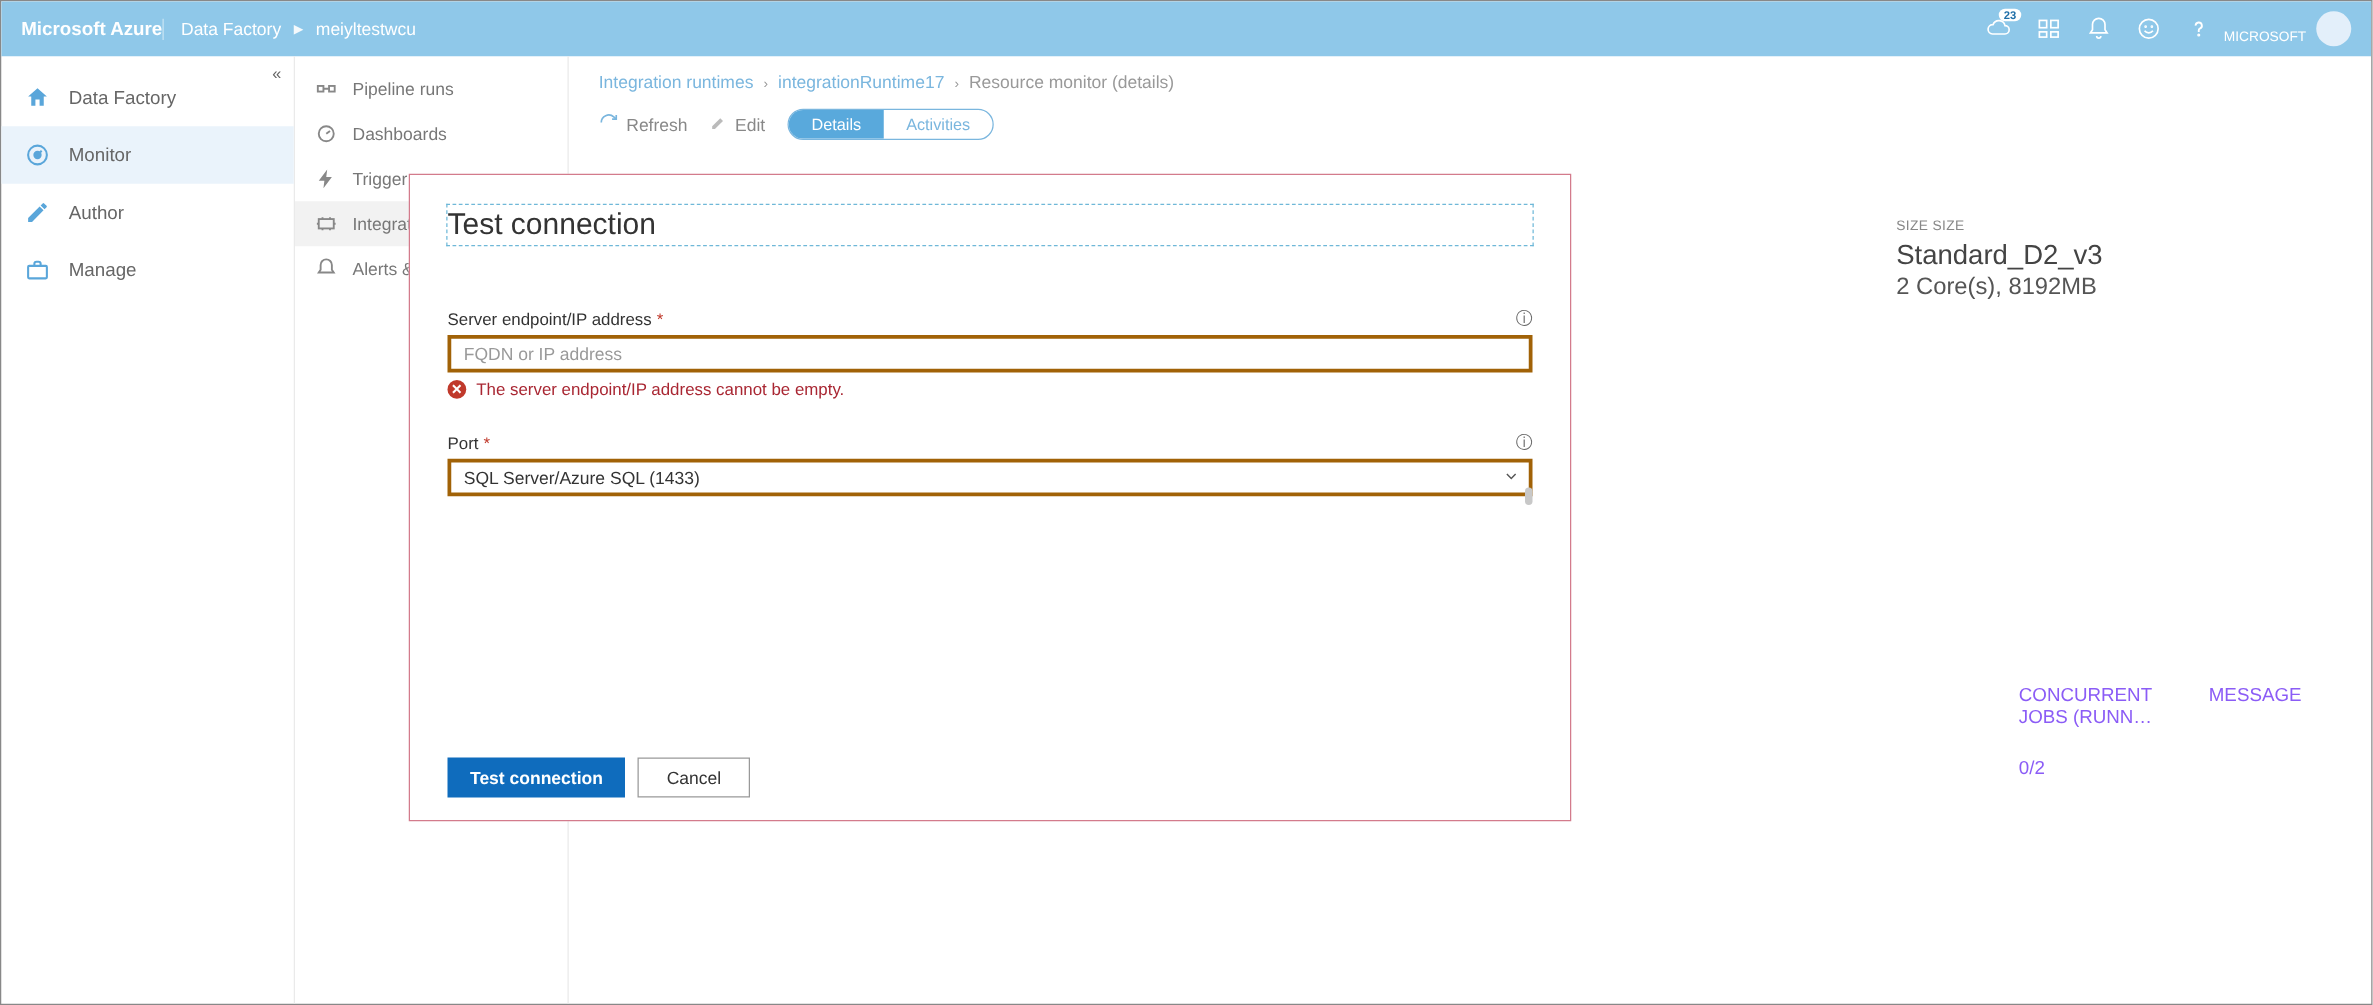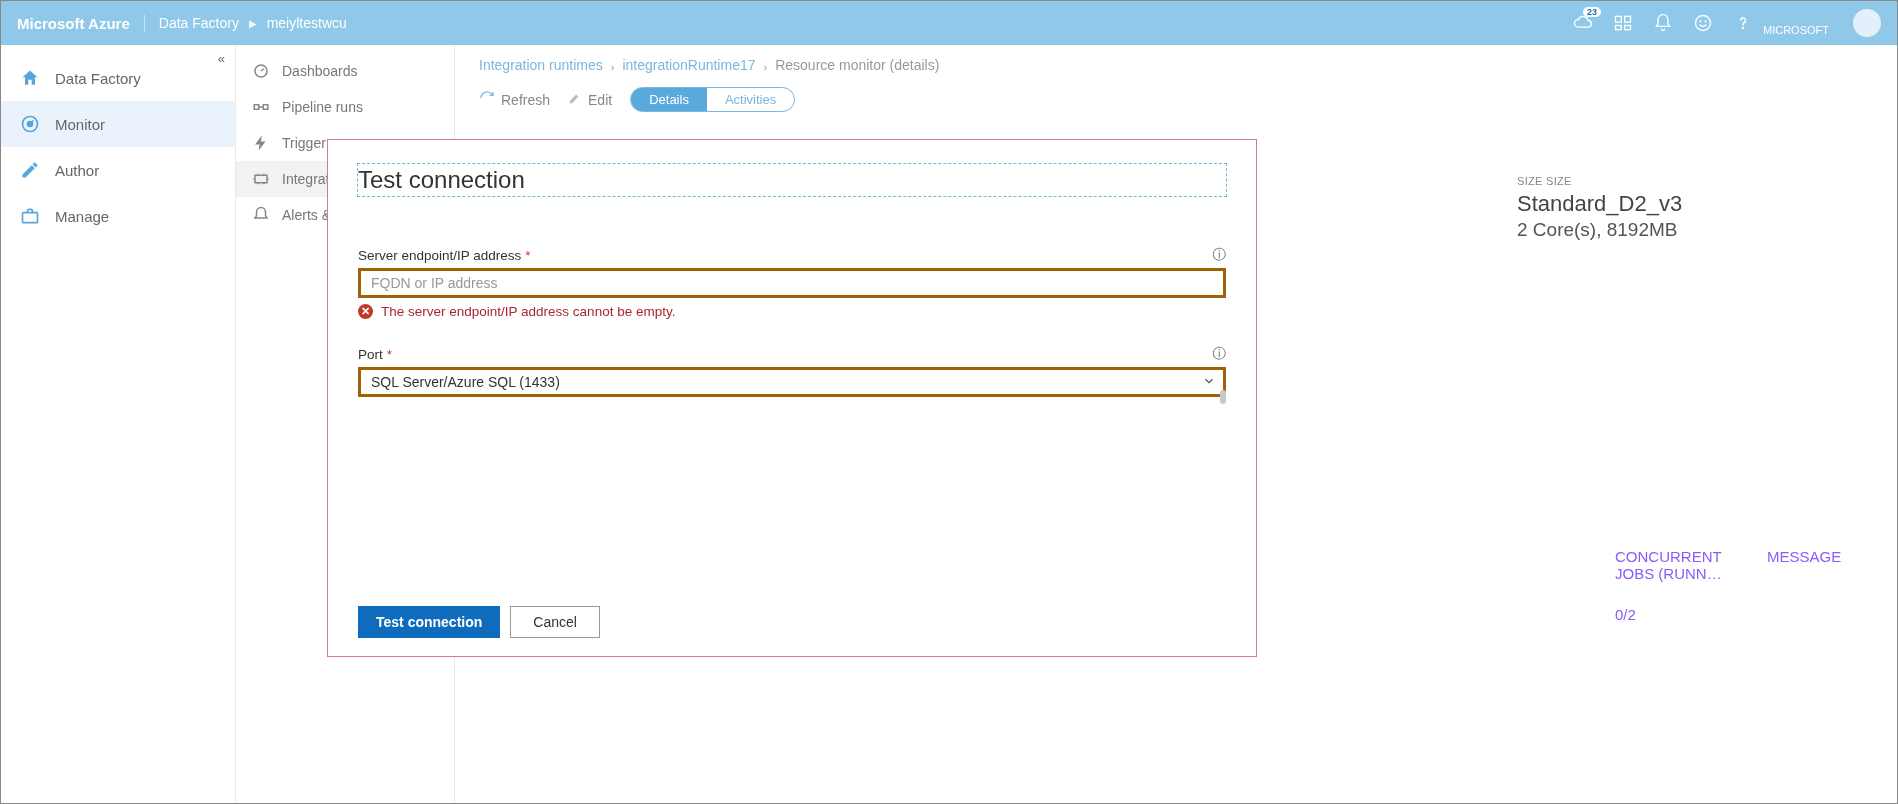--- a/index.html
+++ b/index.html
@@ -1,27 +1,27 @@
 <!DOCTYPE html>
 <html><head>
 <meta charset="utf-8">
 <style>
 * { margin: 0; padding: 0; box-sizing: border-box; font-family: "Segoe UI", Arial, sans-serif; }
 body { width: 1898px; height: 804px; overflow: hidden; background: #fff; border: 1px solid #888; position: relative; }
 
 
 .topbar { height: 44px; background: #8fc8e9; display: flex; align-items: center; color: #fff; padding: 0 16px; }
-.topbar .brand { font-weight: 600; font-size: 15px; padding-right: 14px; border-right: 1px solid rgba(255,255,255,0.5); }
+.topbar .brand { font-weight: 600; font-size: 15px; border-right: 1px solid rgba(255,255,255,0.5); }
 .topbar .crumb { padding-left: 14px; font-size: 14px; display: flex; align-items: center; gap: 10px; }
 .topbar .crumb .sep { font-size: 10px; opacity: .9; }
 .topbar .spacer { flex: 1; }
 .topbar .icons { display: flex; align-items: center; gap: 20px; padding-right: 10px; }
 .topbar .ticon { width: 20px; height: 20px; display: flex; align-items: center; position: relative; }
 .topbar .badge { position: absolute; top: -6px; right: -8px; background: #fff; color: #1f6fa8; border-radius: 8px; font-size: 9px; padding: 0 4px; font-weight: 600; }
-.topbar .tenant { text-align: left; font-size: 11px; line-height: 1.1; padding-right: 24px; }
+.topbar .tenant { text-align: left; font-size: 11px; line-height: 1.1; padding-right: 8px; }
 .topbar .tenant .n { font-size: 12px; visibility: hidden; }
 .topbar .avatar { width: 28px; height: 28px; border-radius: 50%; background: #e3effa; }
 
 
 .main { display: flex; height: calc(100% - 44px); }
 
 
 .rail { width: 235px; border-right: 1px solid #eaeaea; padding-top: 10px; position: relative; }
 .rail .collapse { position: absolute; top: 6px; right: 10px; color: #666; font-size: 13px; }
 .rail-item { display: flex; align-items: center; gap: 14px; padding: 12px 18px; color: #666; font-size: 15px; }
@@ -169,35 +169,35 @@
           </svg>
         </span>
       <span>Manage</span>
     </div>
   </div>
 
   <div class="col2">
     <div class="col2-item">
       <span class="ci">
           <svg viewBox="0 0 24 24" fill="none" stroke="#888" stroke-width="2">
-            <circle cx="12" cy="12" r="8"></circle>
-            <path d="M12 12l4-3"></path>
-          </svg>
-        </span>
-      <span>Dashboards</span>
-    </div>
-    <div class="col2-item">
-      <span class="ci">
-          <svg viewBox="0 0 24 24" fill="none" stroke="#888" stroke-width="2">
             <rect x="3" y="9" width="6" height="6"></rect>
             <rect x="15" y="9" width="6" height="6"></rect>
             <path d="M9 12h6"></path>
           </svg>
         </span>
       <span>Pipeline runs</span>
+    </div>
+    <div class="col2-item">
+      <span class="ci">
+          <svg viewBox="0 0 24 24" fill="none" stroke="#888" stroke-width="2">
+            <circle cx="12" cy="12" r="8"></circle>
+            <path d="M12 12l4-3"></path>
+          </svg>
+        </span>
+      <span>Dashboards</span>
     </div>
     <div class="col2-item">
       <span class="ci">
           <svg viewBox="0 0 24 24" fill="#888">
             <path d="M13 2L4 14h6l-1 8 9-12h-6z"></path>
           </svg>
         </span>
       <span>Trigger runs</span>
     </div>
     <div class="col2-item sel">

